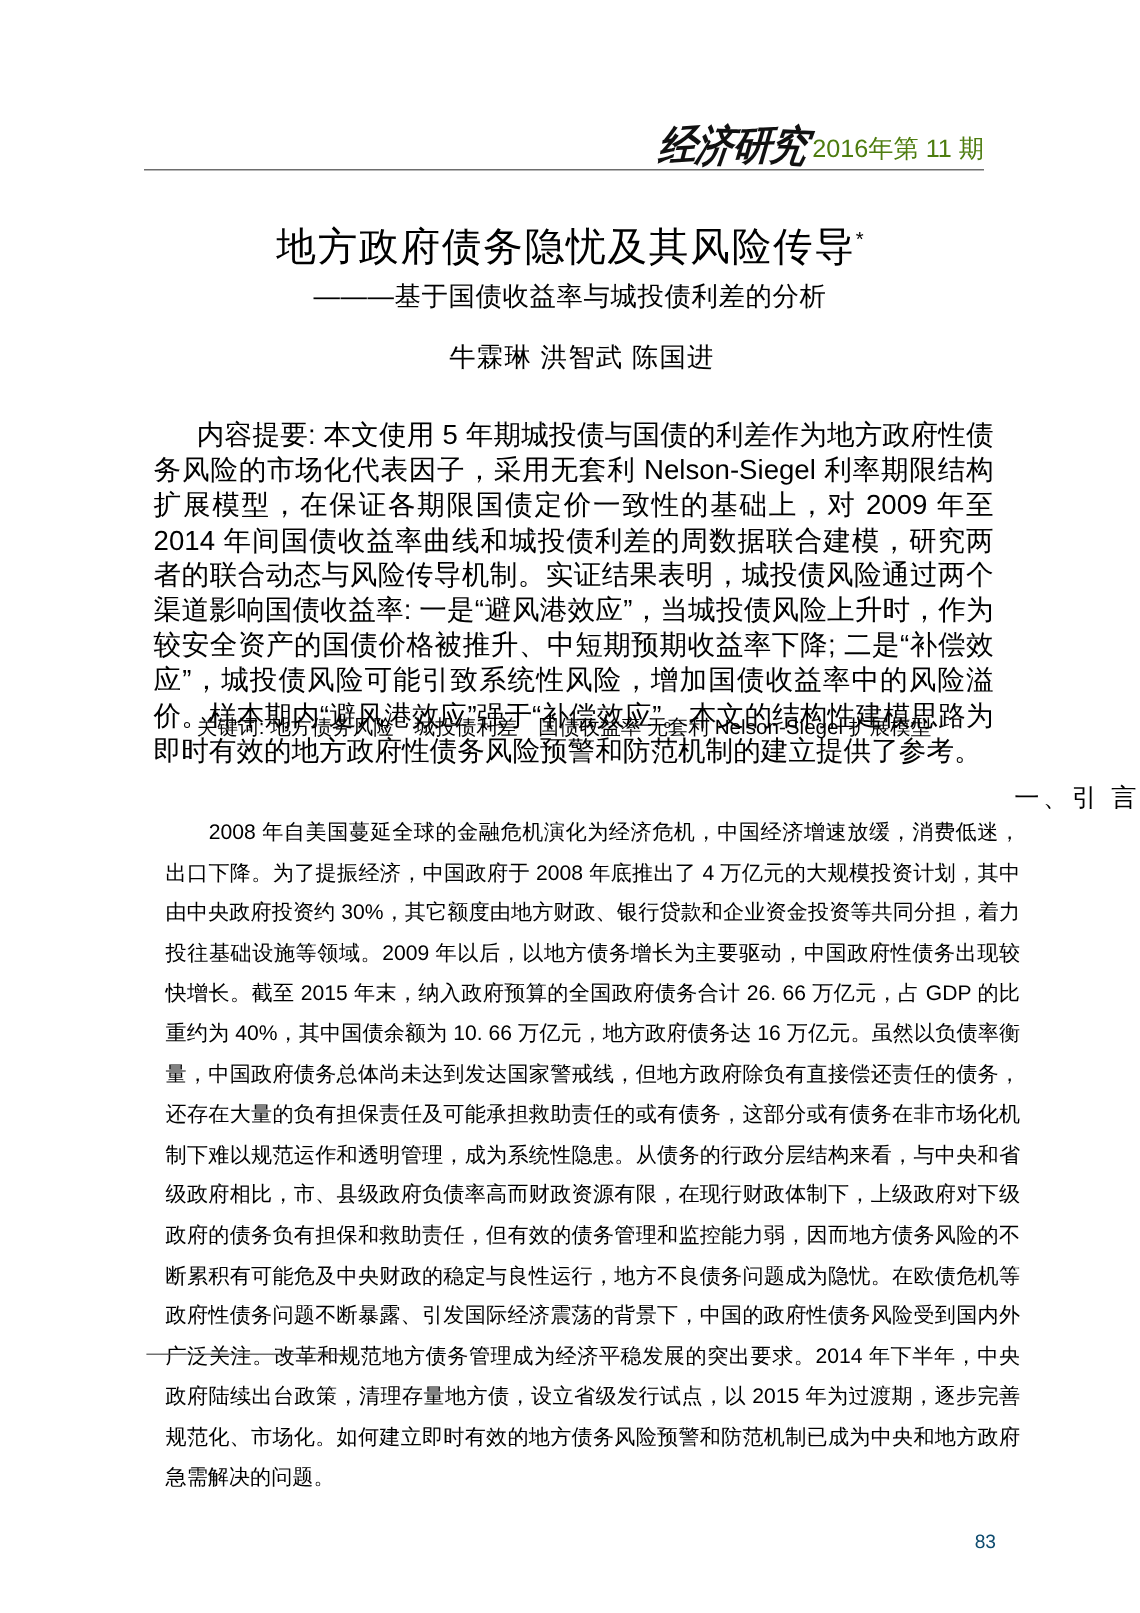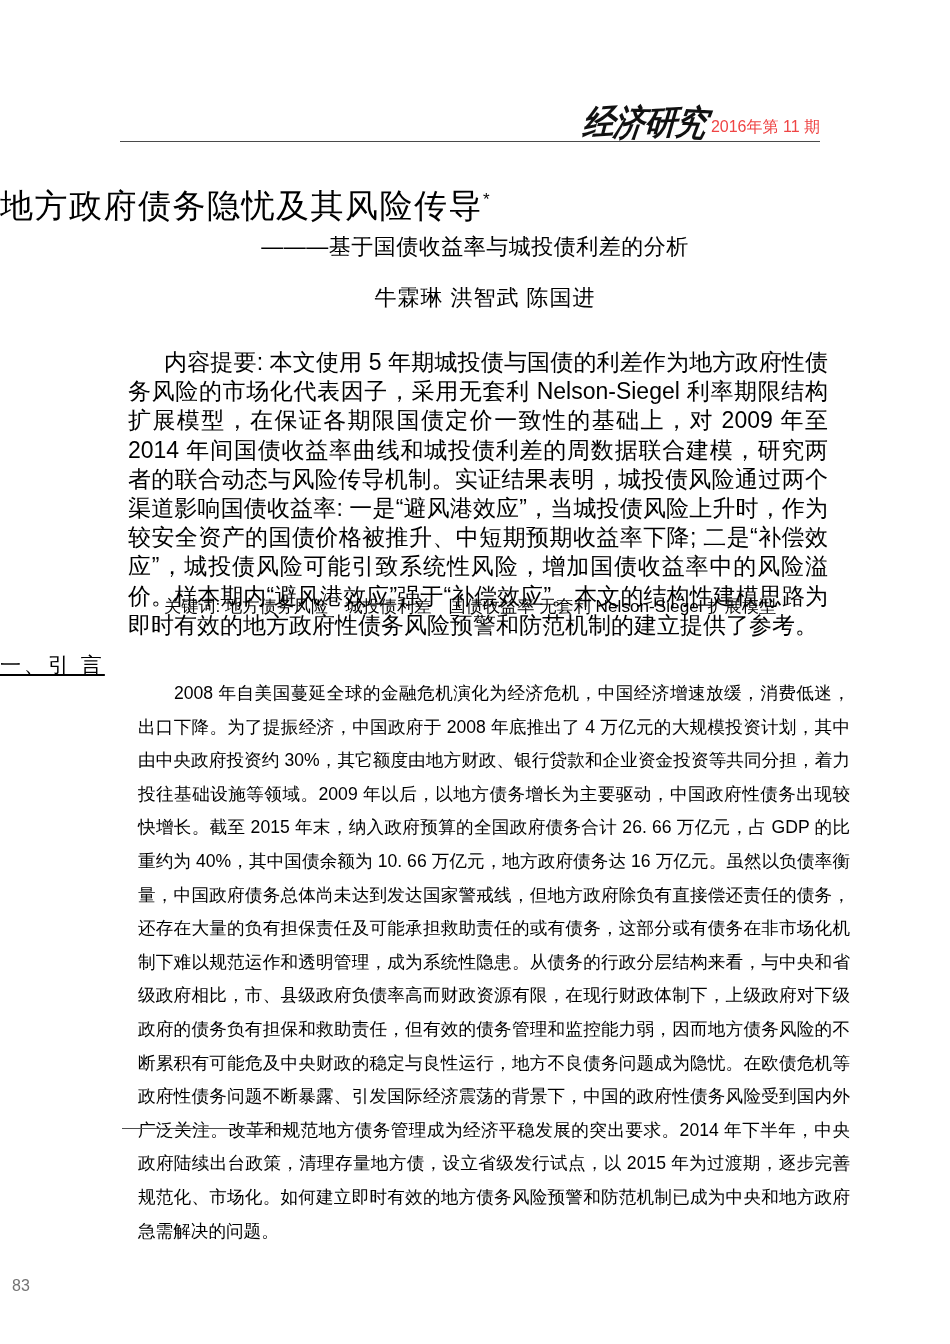--- a/index.html
+++ b/index.html
@@ -55,41 +55,42 @@
     line-height: 1;
     color: #111;
     letter-spacing: -1px;
   }
   .journal-logo .g1 { transform: rotate(-4deg) scale(1.04, 1.12); }
   .journal-logo .g2 { transform: rotate(2deg)  scale(0.98, 1.16); }
   .journal-logo .g3 { transform: rotate(-3deg) scale(1.06, 1.08); }
   .journal-logo .g4 { transform: rotate(3deg)  scale(1.0, 1.14); }
 
   .issue-text {
-    font-size: 16px;
+    font-size: 21px;
     line-height: 1;
     padding-bottom: 3px;
-    color: #ef4444;
+    color: #4d7c0f;
     white-space: nowrap;
   }
   .header-rule {
     position: absolute;
     left: 120px;
     top: 141px;
     width: 700px;
     height: 0;
     border-top: 1.6px solid #4a4a4a;
   }
 
   
   .title {
     position: absolute;
     left: 0;
     top: 163px;
     width: 950px;
+    text-align: center;
     font-size: 33px;
     font-weight: 400;
     letter-spacing: 1.5px;
     line-height: 1.25;
     white-space: nowrap;
   }
   .title .star {
     font-size: 17px;
     vertical-align: super;
     letter-spacing: 0;
@@ -137,25 +138,24 @@
     line-height: 29.2px;
     text-indent: 36px;
   }
 
   
   .section-heading {
     position: absolute;
     left: 0;
     top: 634px;
     width: 950px;
-    text-align: left;
+    text-align: right;
     font-size: 21px;
     letter-spacing: 3px;
     font-weight: 400;
-    text-decoration: underline;
   }
 
   
   .body-text {
     position: absolute;
     left: 138px;
     top: 677px;
     width: 712px;
     font-size: 17.6px;
     line-height: 33.6px;
@@ -168,25 +168,26 @@
     position: absolute;
     left: 122px;
     top: 1128px;
     width: 170px;
     height: 0;
     border-top: 1.3px solid #4f4f4f;
   }
 
   .page-number {
     position: absolute;
-    left: 12px;
+    left: 0;
     top: 1277px;
     width: 830px;
+    text-align: right;
     font-size: 16px;
-    color: #737373;
+    color: #0c4a6e;
   }
 </style>
 </head>
 <body>
 
 <div class="page">
 
   <div class="masthead">
     <div class="masthead-inner">
       <span class="journal-logo">

